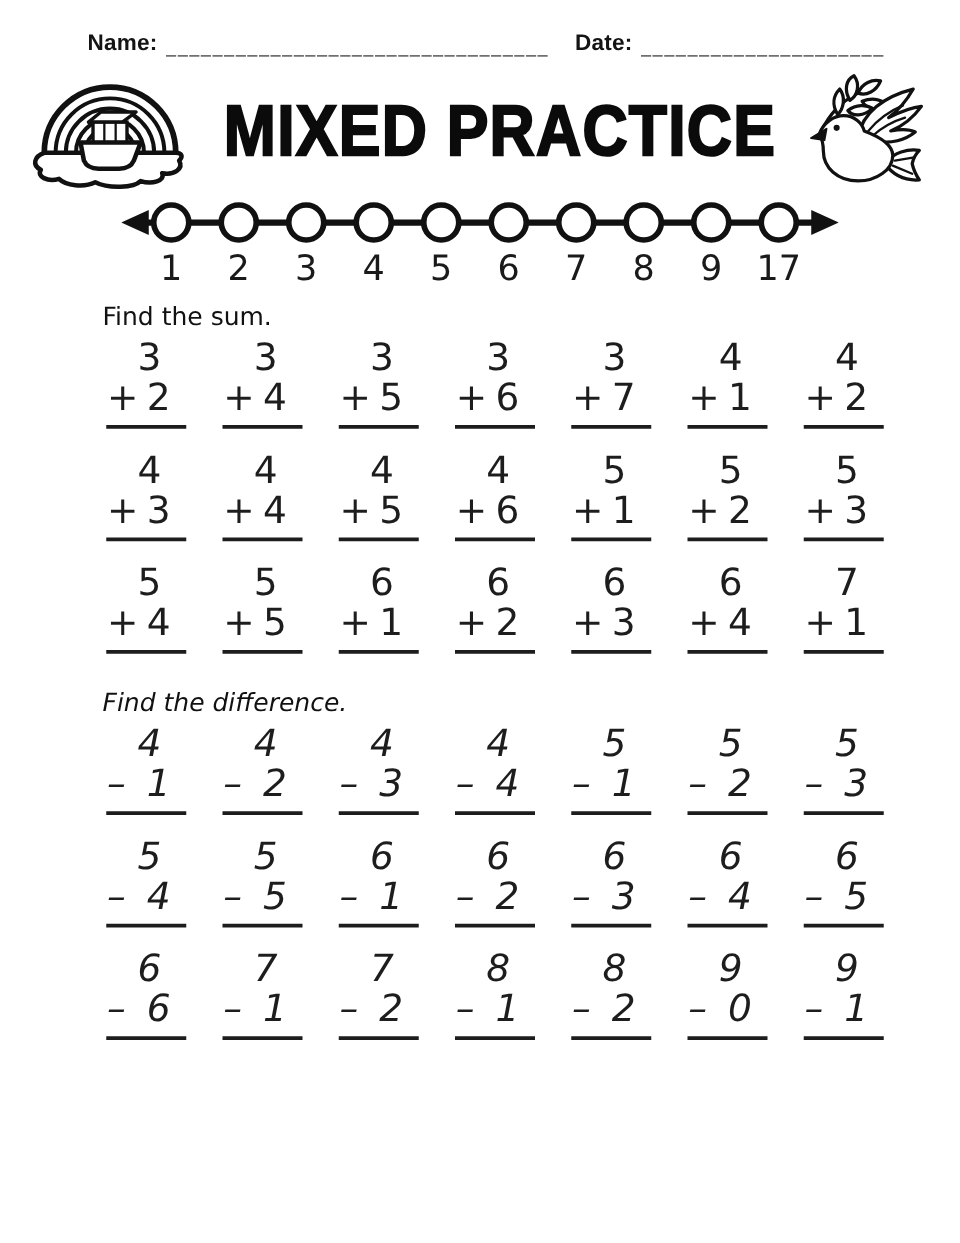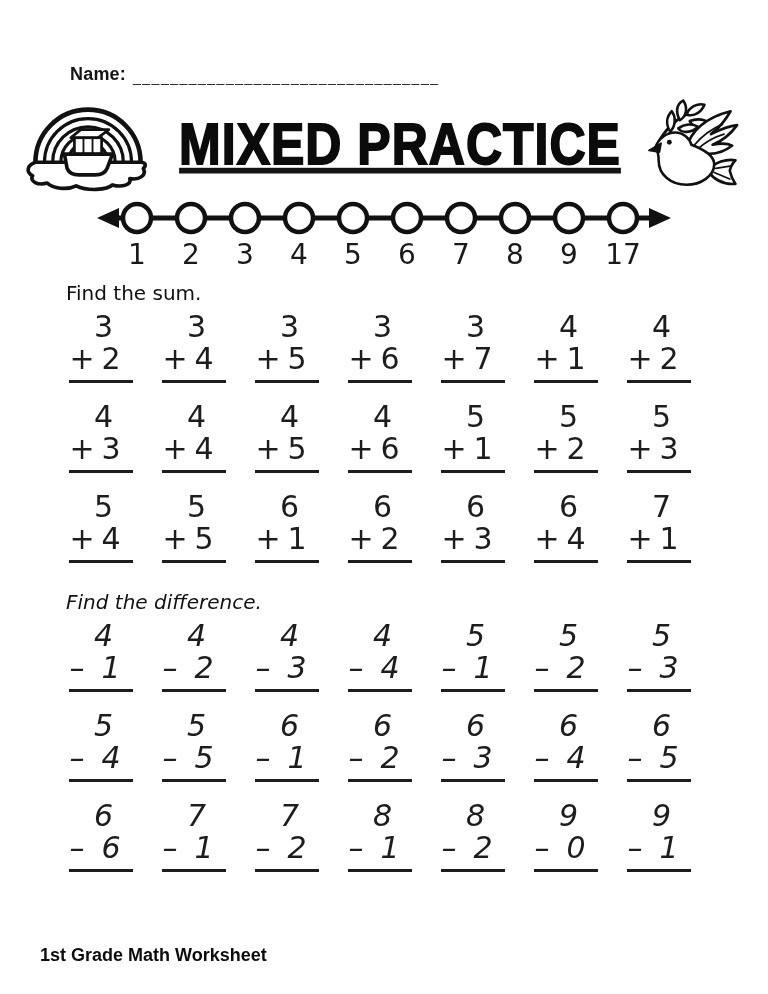--- a/index.html
+++ b/index.html
@@ -8,21 +8,21 @@
     background: #ffffff;
     color: #141414;
     font-family: "Liberation Sans", sans-serif;
     position: relative;
     overflow: hidden;
   }
   
   .fields-row {
     display: flex;
     justify-content: space-between;
-    padding: 64px 60px 0 70px;
+    padding: 24px 60px 0 70px;
   }
   .field { display: flex; align-items: flex-end; gap: 7px; }
   .field-label {
     font-weight: bold;
     font-size: 18px;
     letter-spacing: 0.2px;
   }
   .field-line {
     font-size: 14px;
     letter-spacing: 1.5px;
@@ -33,21 +33,20 @@
     color: #222;
     text-align: center;
   }
   
   .title-row {
     display: flex;
     align-items: center;
     justify-content: space-between;
     padding: 8px 26px 0 20px;
     height: 112px;
-    text-decoration: underline;
   }
   .page-title {
     font-size: 50px;
     font-weight: 900;
     letter-spacing: 1px;
     white-space: nowrap;
     transform: scaleY(1.14);
     -webkit-text-stroke: 1.6px #0b0b0b;
     color: #0b0b0b;
   }
@@ -58,21 +57,21 @@
   .nl-svg { display: block; width: 574px; height: 38px; }
   .nl-labels { display: flex; margin-left: 13px; margin-top: 1px; }
   .nl-num {
     width: 54px;
     text-align: center;
     font-family: "DejaVu Sans", sans-serif;
     font-size: 28px;
     color: #1a1a1a;
   }
   
-  .ws-section { padding-left: 54px; }
+  .ws-section { padding-left: 54px; margin-left: 16px; }
   .ws-section.sum { margin-top: 10px; }
   .ws-section.diff { margin-top: 22px; font-style: italic; }
   .instruction {
     font-family: "DejaVu Sans", sans-serif;
     font-size: 20px;
     color: #111;
     margin-left: 12px;
     margin-bottom: 6px;
   }
   .prow {
@@ -111,20 +110,24 @@
     color: #0d0d0d;
   }
 </style>
 </head>
 <body>
 
 <div class="fields-row">
   <div class="field">
     <span class="field-label">Name:</span>
     <span class="field-line">_________________________________</span>
+  </div>
+  <div class="field">
+    <span class="field-label">Date:</span>
+    <span class="field-line">_____________________</span>
   </div>
 </div>
 
 <div class="title-row">
   <svg class="ark-svg" viewBox="0 0 150 108" aria-hidden="true">
     <g fill="none" stroke="#111" stroke-linecap="round">
       <path d="M17 73 A58 58 0 0 1 133 73" stroke-width="5"></path>
       <path d="M27 73 A48 48 0 0 1 123 73" stroke-width="3.5"></path>
       <path d="M36 73 A39 39 0 0 1 114 73" stroke-width="3.5"></path>
       <path d="M45 73 A30 30 0 0 1 105 73" stroke-width="3.5"></path>
@@ -547,14 +550,13 @@
             <span class="op">–</span>
             <span class="bd">1</span>
           </div>
           <div class="ans"></div>
         </div>
       </div>
     </div>
 </section>
 
 <div class="footer">
-  <span>1st Grade Math Worksheet</span>
 </div>
 
 </body></html>

